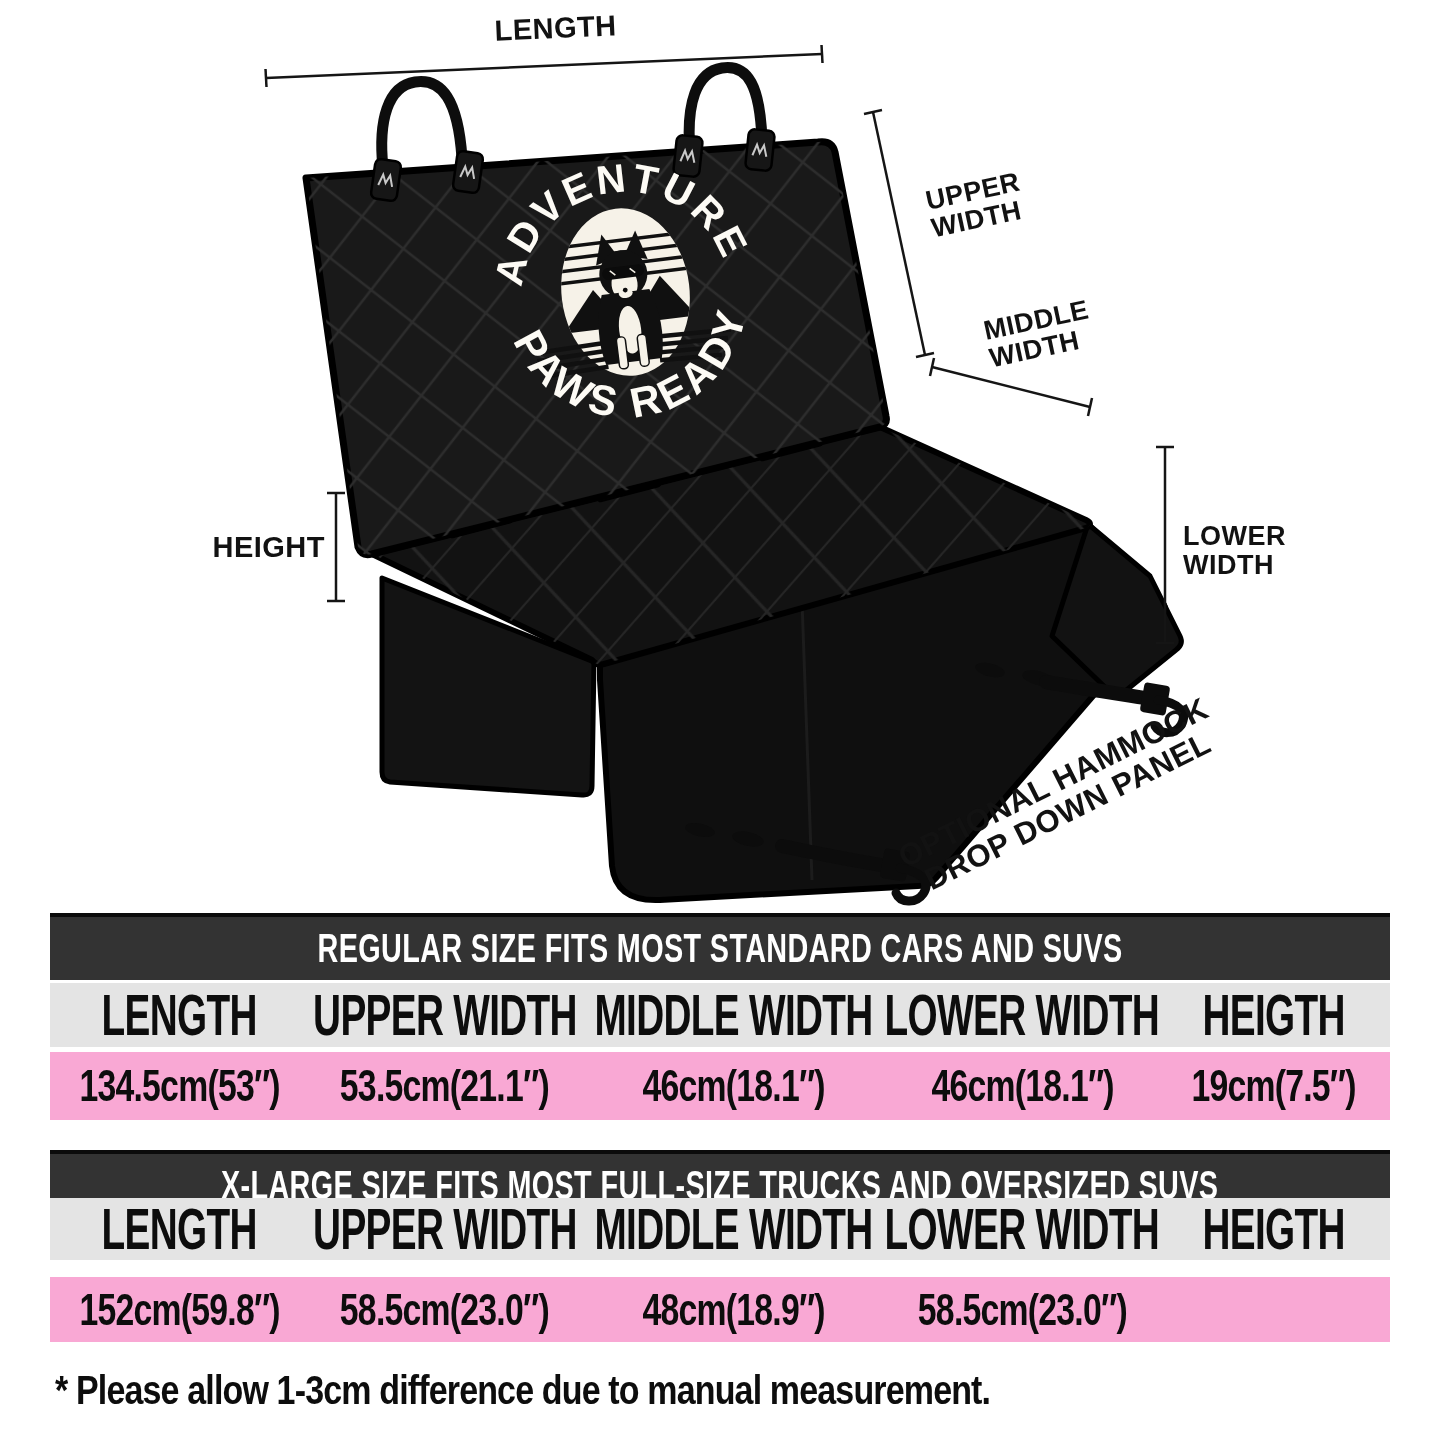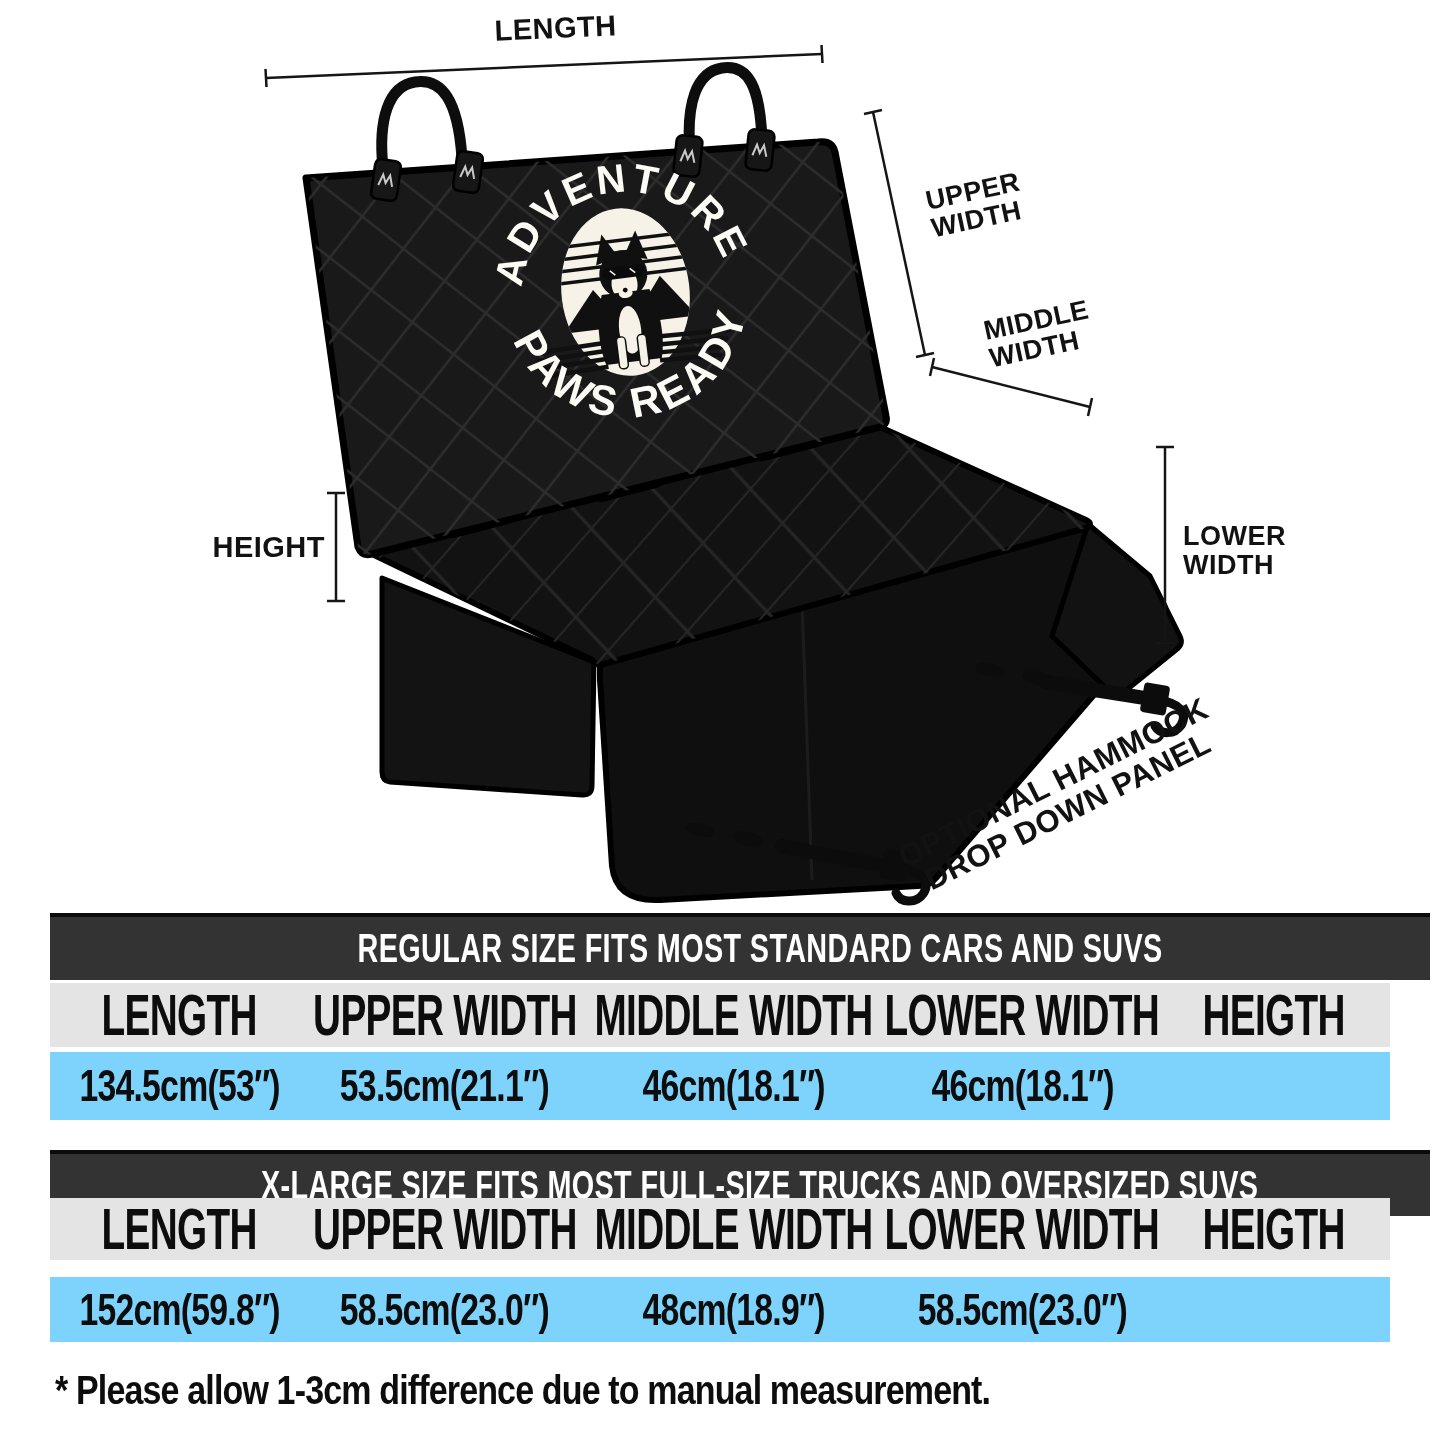--- a/index.html
+++ b/index.html
@@ -8,25 +8,25 @@
     font-family:"Liberation Sans", sans-serif;color:#111;
   }
   .diagram-svg{position:absolute;top:0;left:0;}
   .dim-label{font-weight:bold;font-size:27px;letter-spacing:.5px;fill:#121212;}
   .dim-label-big{font-weight:bold;font-size:29px;letter-spacing:.5px;fill:#121212;}
   .hammock-label{font-weight:bold;font-size:31px;letter-spacing:.5px;fill:#121212;}
   .logo-arc-top{font-weight:bold;font-size:40px;letter-spacing:4px;fill:#fdfbf5;}
   .logo-arc-bot{font-weight:bold;font-size:42px;letter-spacing:4px;fill:#fdfbf5;}
 
   .band{position:absolute;left:50px;width:1340px;display:flex;align-items:center;}
-  .band-dark{background:#333333;color:#ffffff;justify-content:center;border-top:4px solid #0b0b0b;padding-left:40px;}
+  .band-dark{background:#333333;color:#ffffff;justify-content:center;border-top:4px solid #0b0b0b;}
   .band-dark .t{display:inline-block;transform:scaleX(0.72);white-space:nowrap;
     font-weight:bold;font-size:40px;letter-spacing:.5px;}
   .band-light{background:#e4e4e4;}
-  .band-lighter{background:#7dd3fc;}
+  .band-lighter{background:#f9a8d4;}
   .cell{display:flex;align-items:center;justify-content:center;overflow:visible;}
   .c1{width:19.3%;}.c2{width:20.3%;}.c3{width:22.8%;text-align:right;}.c4{width:20.3%;}.c5{width:17.3%;}
   .hdr{display:inline-block;transform:scaleX(0.68);white-space:nowrap;
     font-weight:bold;font-size:57px;color:#0d0d0d;letter-spacing:-1px;}
   .val{display:inline-block;transform:scaleX(0.75);white-space:nowrap;
     font-weight:bold;font-size:45px;color:#0d0d0d;letter-spacing:-1px;}
   .footnote{position:absolute;left:55px;top:1368px;font-weight:bold;font-size:40px;
     color:#0d0d0d;transform:scaleX(0.85);transform-origin:left center;white-space:nowrap;letter-spacing:-1px;}
 </style>
 </head>
@@ -248,20 +248,23 @@
     </div>
   <div class="cell c2">
       <span class="val">53.5cm(21.1″)</span>
     </div>
   <div class="cell c3">
       <span class="val">46cm(18.1″)</span>
     </div>
   <div class="cell c4">
       <span class="val">46cm(18.1″)</span>
     </div>
+  <div class="cell c5">
+      <span class="val">19cm(7.5″)</span>
+    </div>
 </div>
 
 <div class="band band-dark" style="top:1150px;height:62px;">
   <span class="t">X-LARGE SIZE FITS MOST FULL-SIZE TRUCKS AND OVERSIZED SUVS</span>
 </div>
 
 <div class="band band-light" style="top:1198px;height:62px;">
   <div class="cell c1">
       <span class="hdr">LENGTH</span>
     </div>

